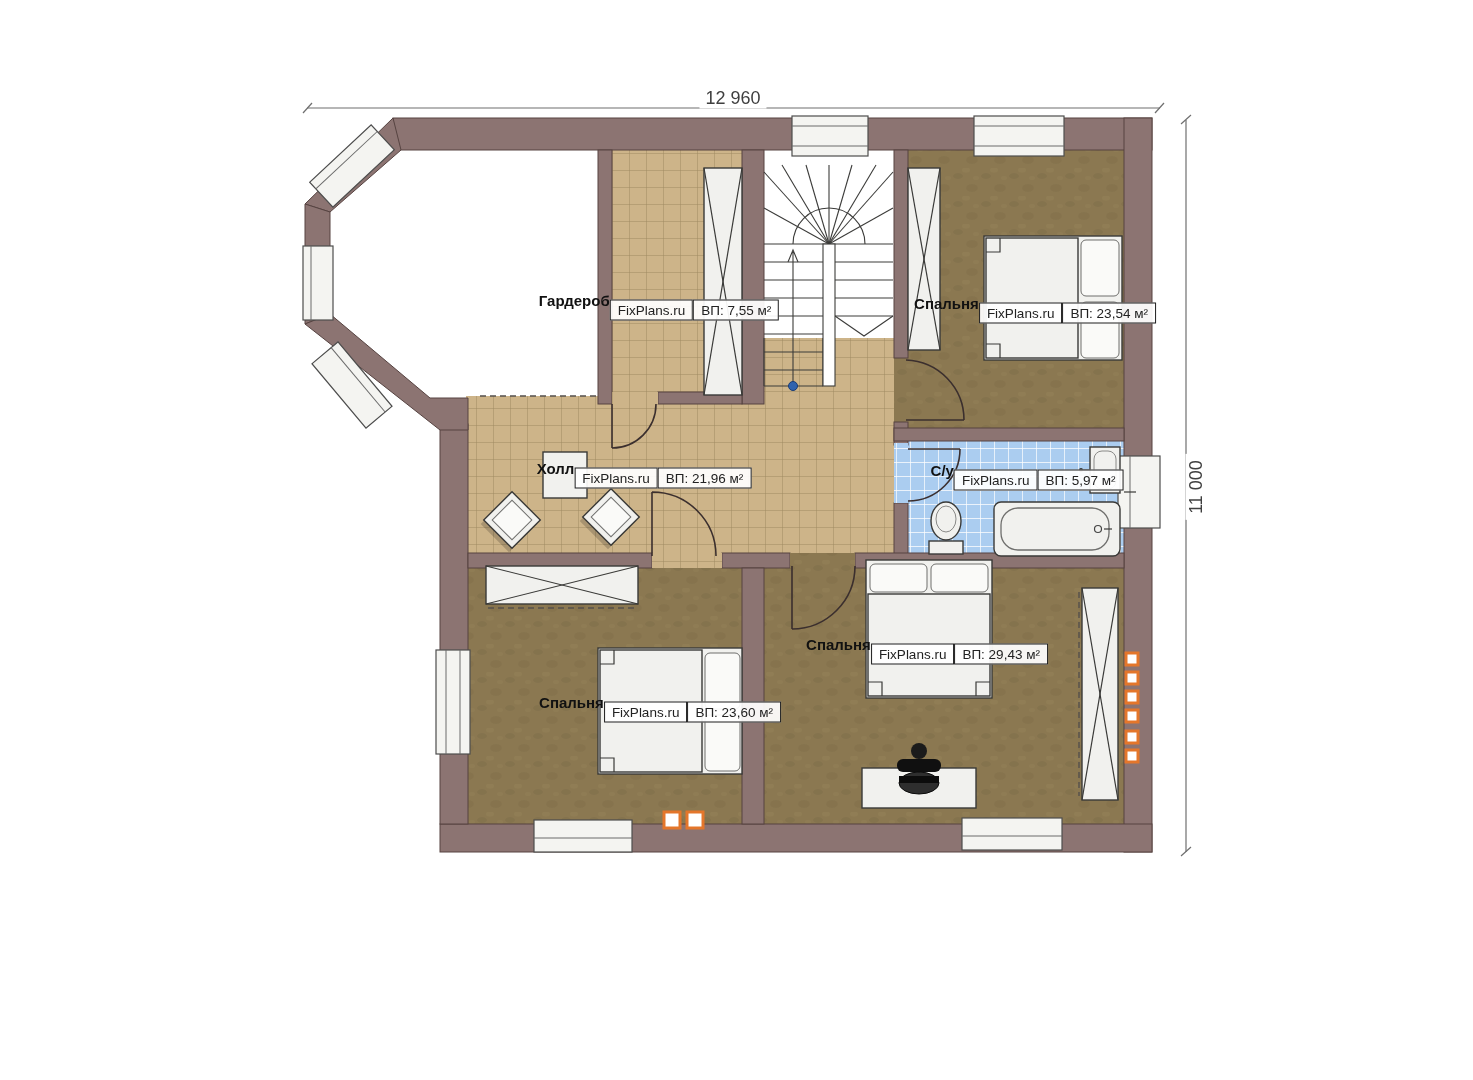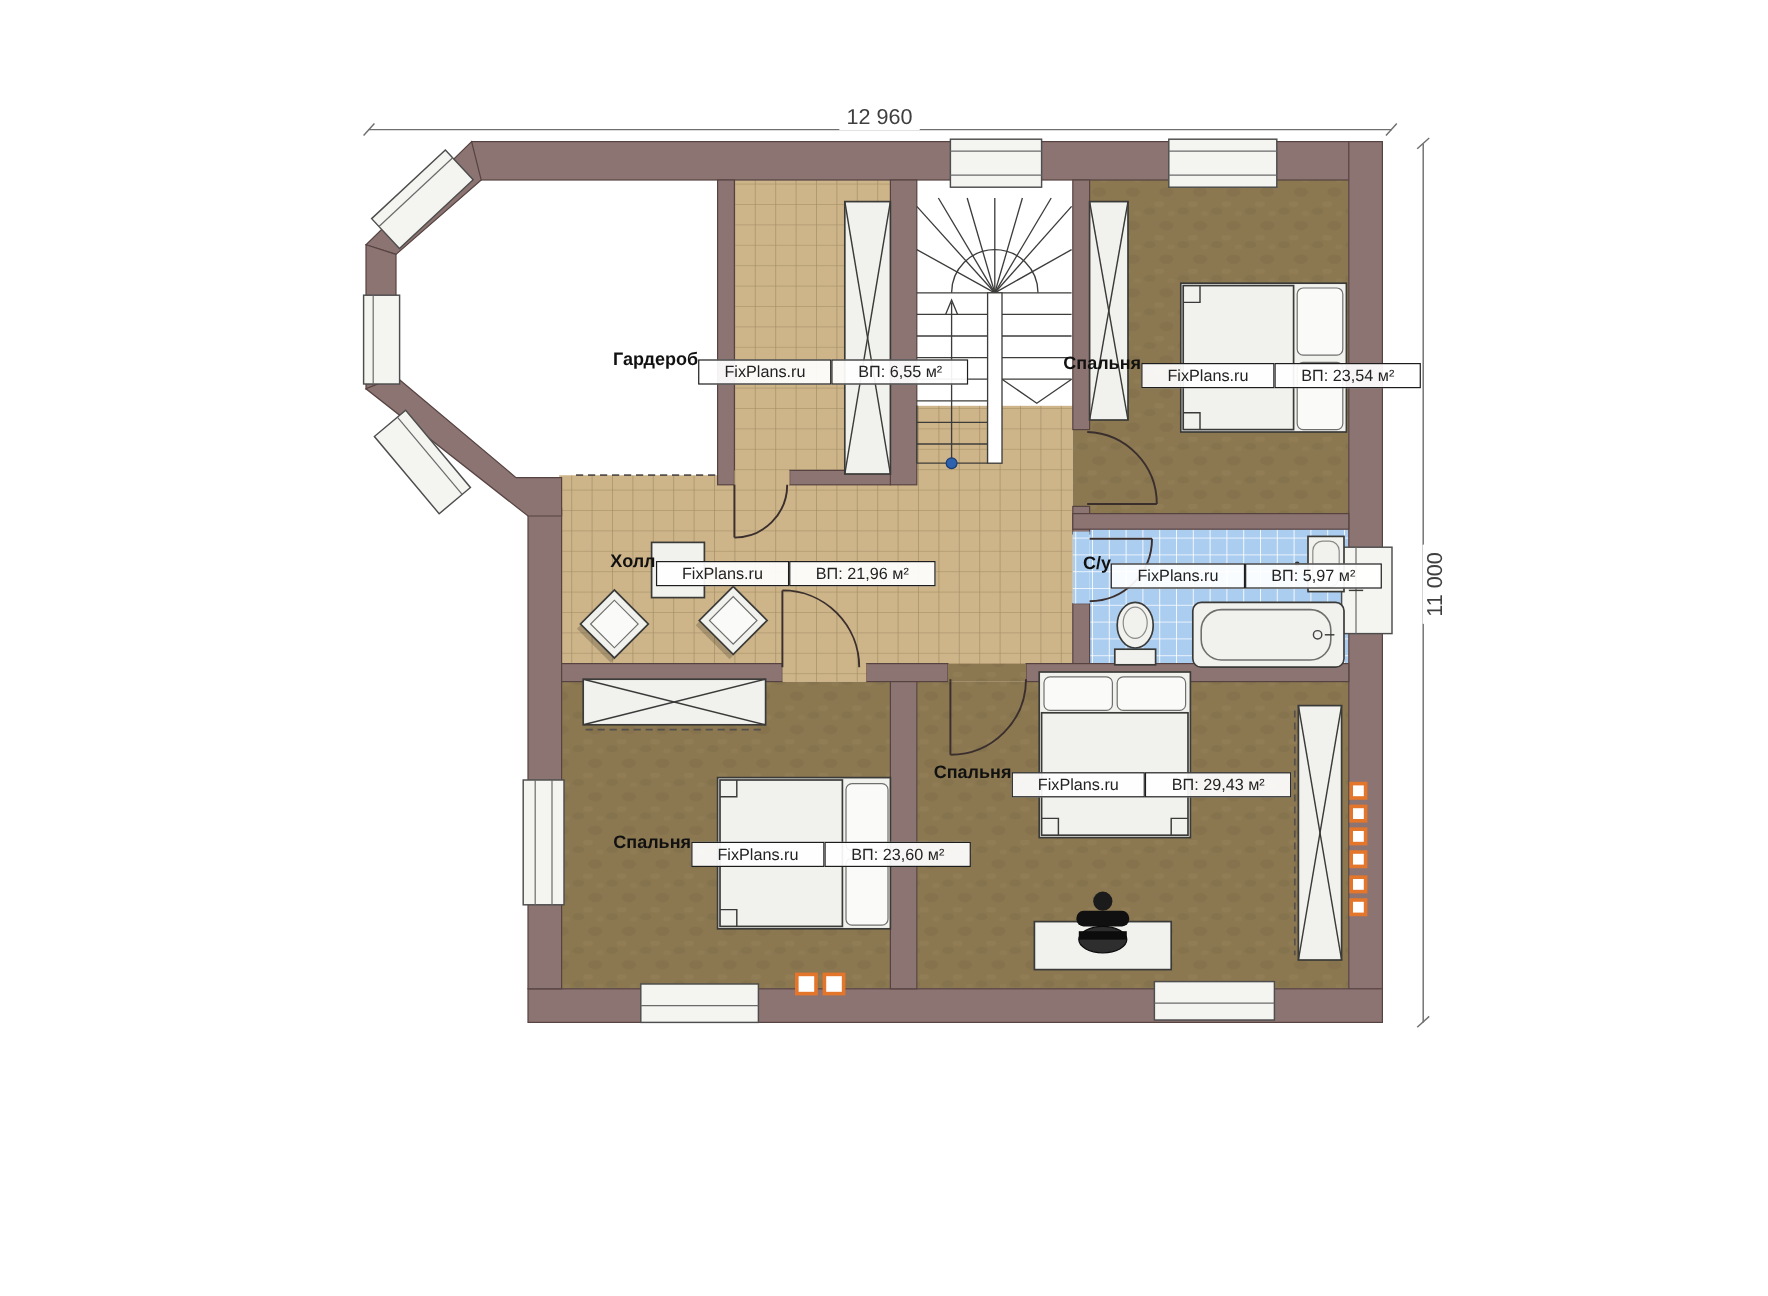--- a/index.html
+++ b/index.html
@@ -22,21 +22,21 @@
   .dashline{stroke:#55504c;stroke-width:1.4;stroke-dasharray:6 4;fill:none;}
   .stair{stroke:#3c3c3a;stroke-width:1.1;fill:none;}
   .dim{stroke:#6f6f6f;stroke-width:1.2;}
   .orangebox{fill:#ffffff;stroke:var(--orange);stroke-width:3;}
   .shadow{fill:#000;opacity:.18;}
 
   
   .room-label{position:absolute;transform:translate(-50%,-50%);display:flex;
               flex-direction:row;align-items:center;z-index:5;}
   .room-name{font-weight:bold;font-size:15px;color:#111;white-space:nowrap;line-height:1.2;}
-  .room-box{border:1.5px solid #1d1d1d;background:rgba(255,255,255,.93);padding:0 21px;
+  .room-box{border:1.5px solid #1d1d1d;background:rgba(255,255,255,.93);padding:0 7px;
             margin-top:20px;font-size:13.5px;color:#222;white-space:nowrap;line-height:19px;}
   .dim-label{position:absolute;font-size:18px;color:#3f3f3f;background:#fff;padding:0 6px;
              white-space:nowrap;z-index:5;}
   .dim-top{transform:translate(-50%,-50%);}
   .dim-right{transform:translate(-50%,-50%) rotate(-90deg);}
 </style>
 </head>
 <body>
 
 <div id="canvas">
@@ -306,21 +306,21 @@
     <line class="dim" x1="1181" y1="856" x2="1191" y2="847"></line>
   </g>
 </svg>
 
 <div class="dim-label dim-top" style="left:733px;top:98px">12 960</div>
 <div class="dim-label dim-right" style="left:1196px;top:487px">11 000</div>
 
 <div class="room-label" style="left:659px;top:300px">
   <div class="room-name">Гардероб</div>
   <div class="room-box">FixPlans.ru</div>
-  <div class="room-box">ВП: 6,55 м²</div>
+  <div class="room-box">ВП: 7,55 м²</div>
 </div>
 
 <div class="room-label" style="left:1035px;top:303px">
   <div class="room-name">Спальня</div>
   <div class="room-box">FixPlans.ru</div>
   <div class="room-box">ВП: 23,54 м²</div>
 </div>
 
 <div class="room-label" style="left:644px;top:468px">
   <div class="room-name">Холл</div>

